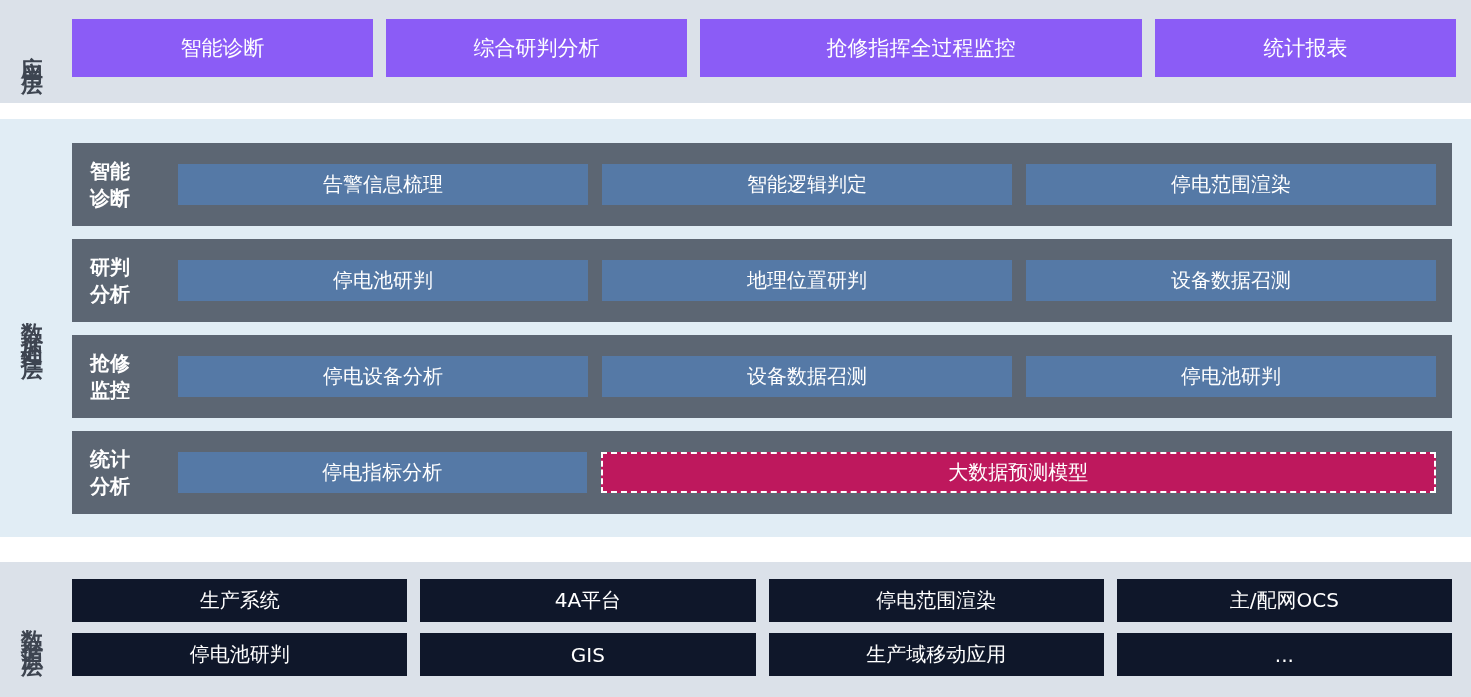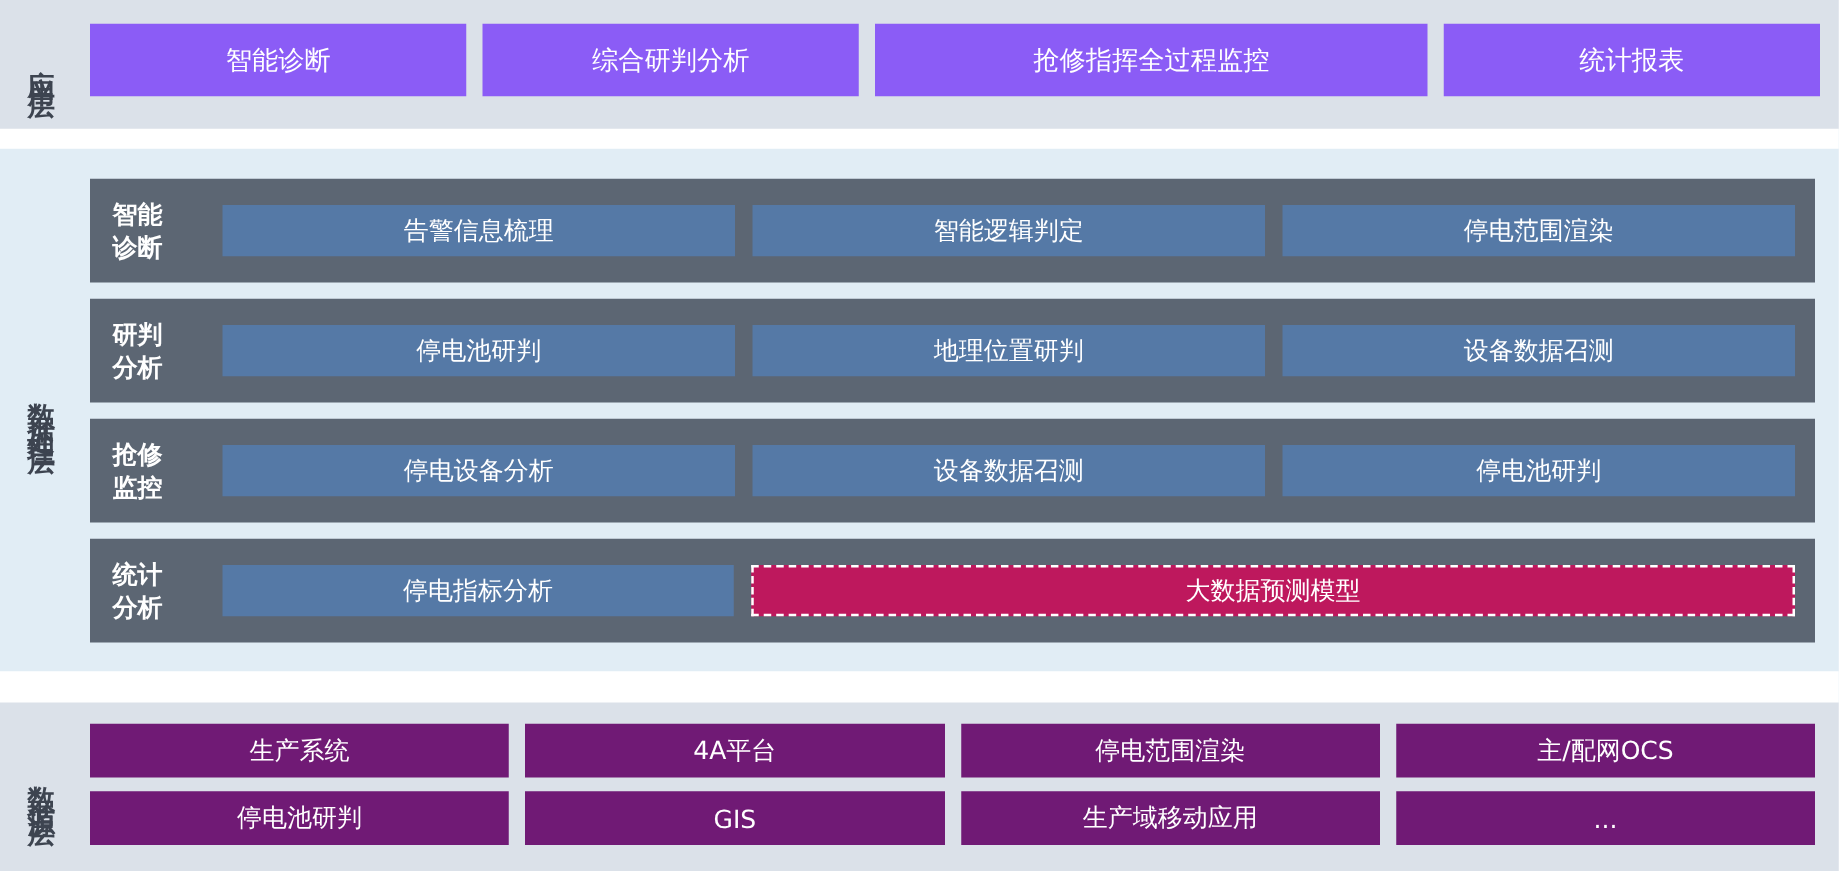--- a/index.html
+++ b/index.html
@@ -55,21 +55,21 @@
     flex:2.034; background:#be185d; border:2px dashed #ffffff;
   }
 
   
   .src-rows {
     position:absolute; left:72px; right:19px; top:17px;
     display:flex; flex-direction:column; gap:11px;
   }
   .src-row { display:flex; gap:13px; height:43px; }
   .src-btn {
-    flex:1; background:#701a75; color:#ffffff; font-size:20px;
+    flex:1; background:#0f172a; color:#ffffff; font-size:20px;
     display:flex; align-items:center; justify-content:center;
   }
 </style>
 </head>
 <body>
 
 <div class="section app-layer">
   <div class="vlabel">应用层</div>
   <div class="app-buttons">
     <div class="app-btn">智能诊断</div>

